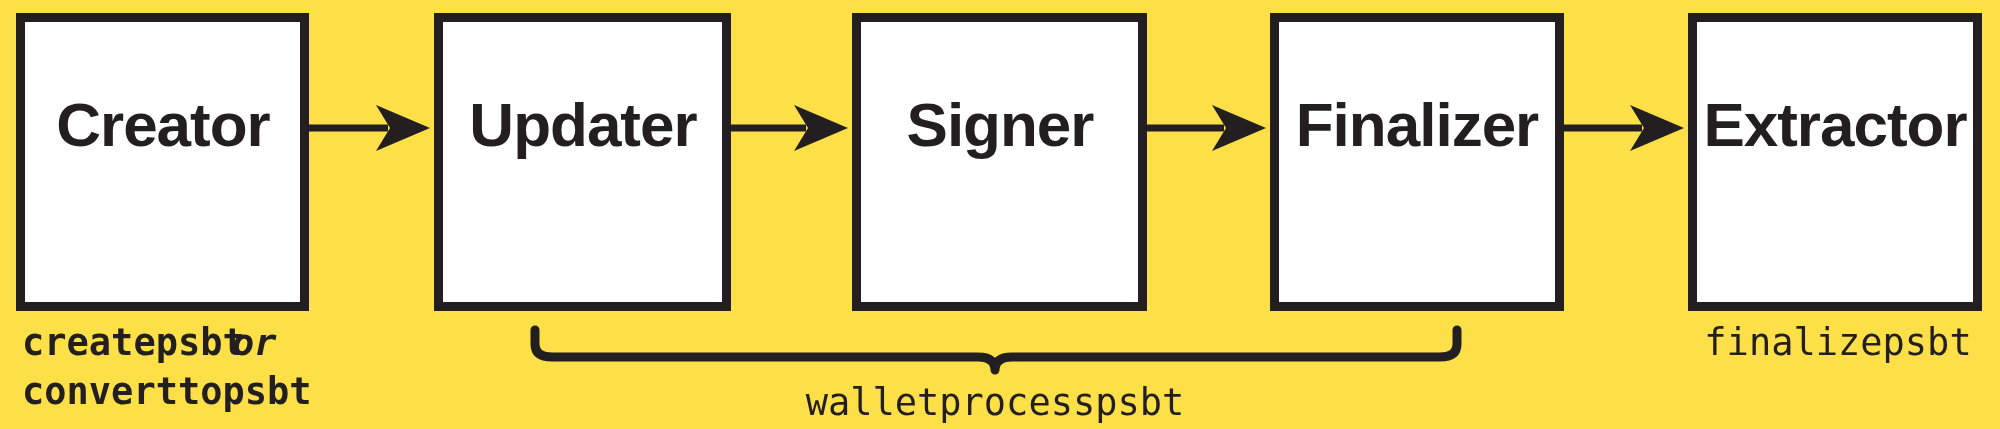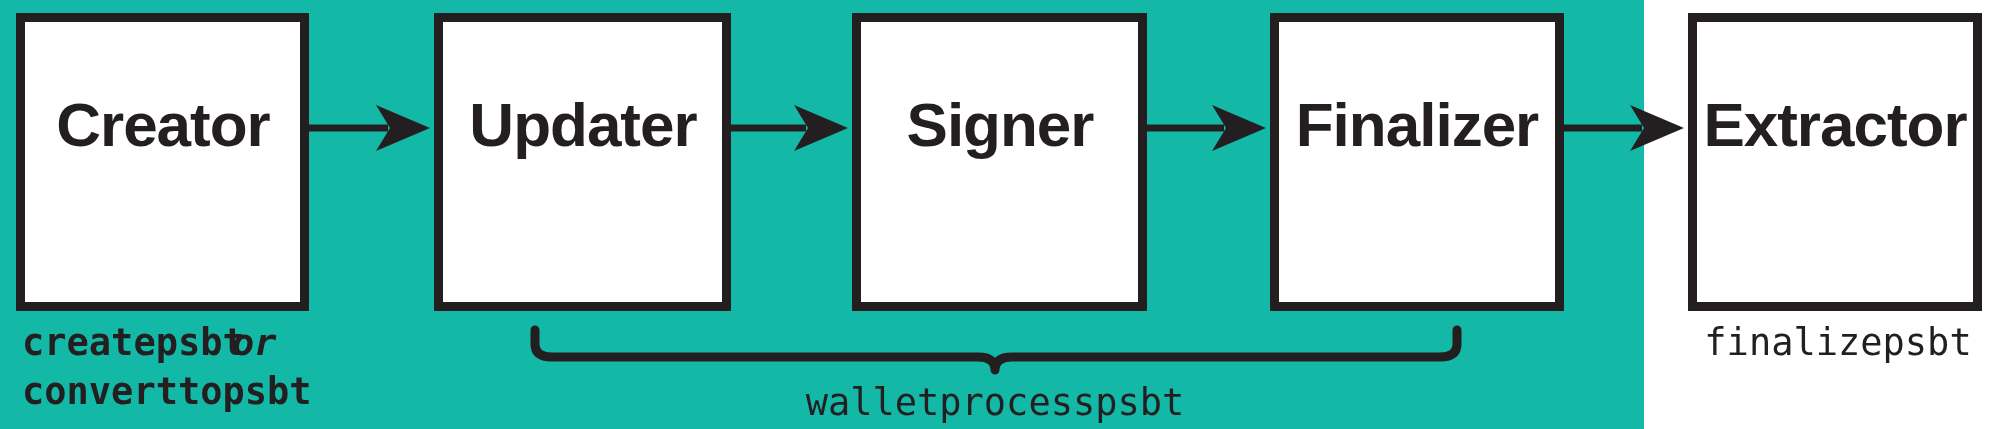--- a/index.html
+++ b/index.html
@@ -8,23 +8,23 @@
     background: #ffffff;
   }
   body {
     width: 2000px;
     height: 429px;
     overflow: hidden;
     font-family: "Liberation Sans", sans-serif;
   }
   #diagram-root {
     position: relative;
-    width: 1644px;
+    width: 2000px;
     height: 429px;
-    background: #14b8a6;
+    background: #fde047;
   }
   #diagram-svg {
     position: absolute;
     top: 0;
     left: 0;
     display: block;
   }
   .stage-box {
     fill: #ffffff;
     stroke: #231f20;

